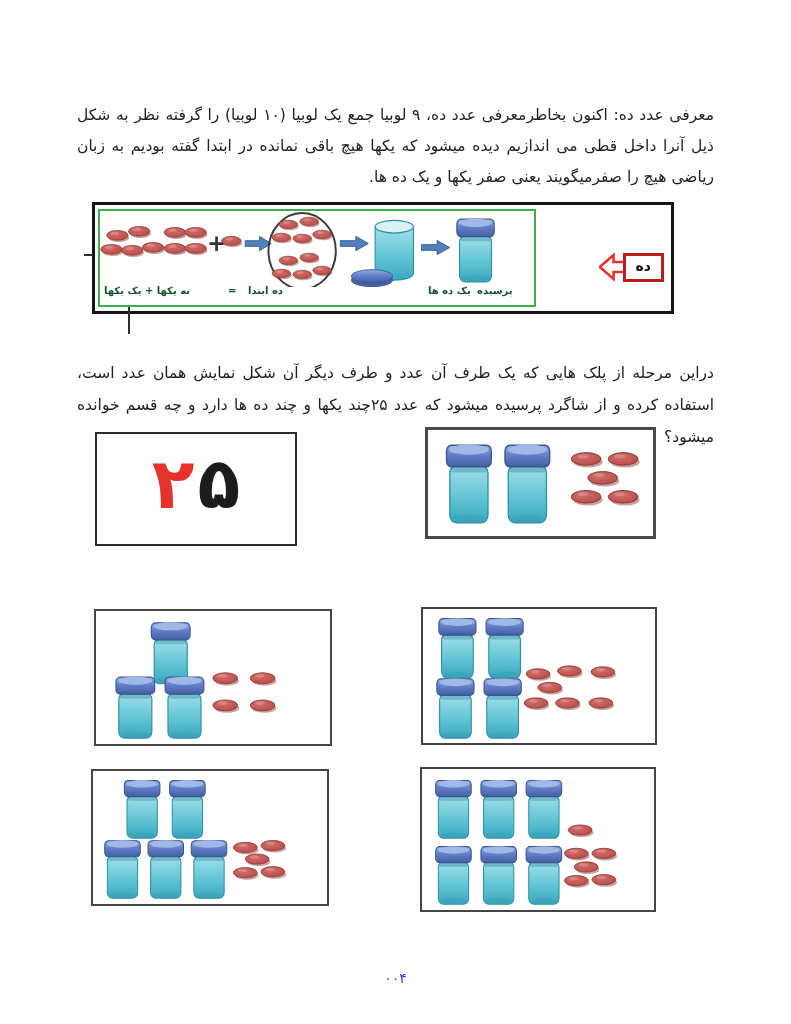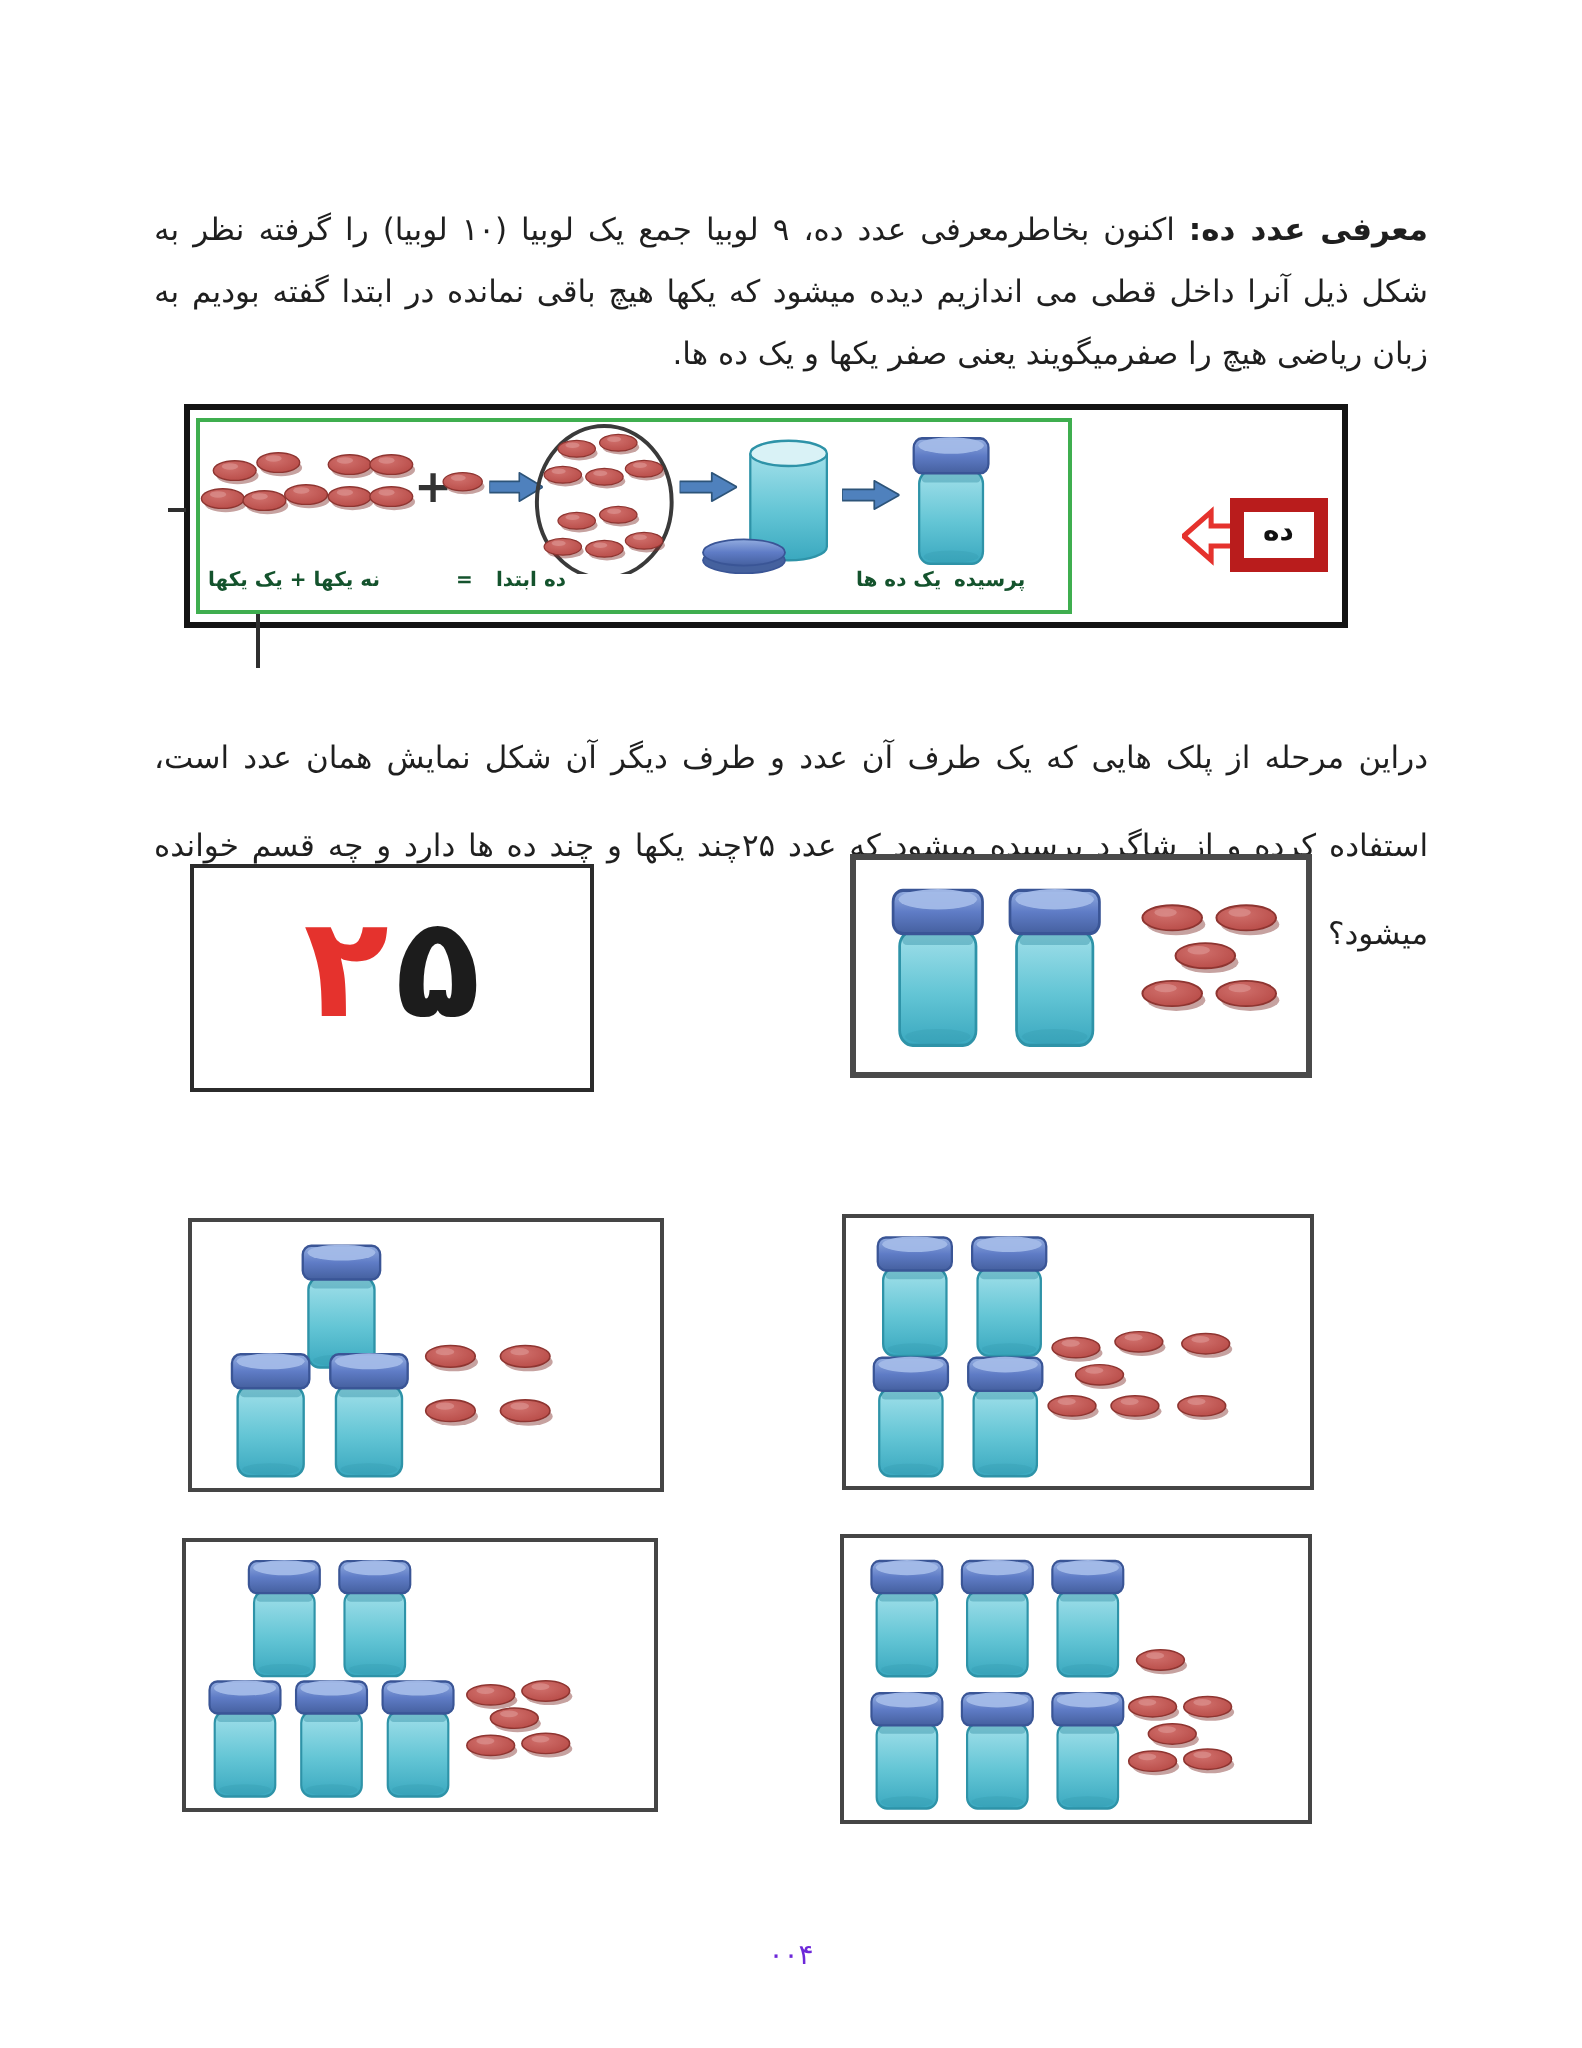--- a/index.html
+++ b/index.html
@@ -1,39 +1,39 @@
 <!DOCTYPE html>
 <html lang="fa"><head>
 <meta charset="utf-8">
 <style>
   html,body{margin:0;padding:0;background:#ffffff;}
   .page{position:relative;width:791px;height:1024px;background:#fff;overflow:hidden;
         font-family:"DejaVu Sans",sans-serif;color:#1f1f1f;}
   
   .par{position:absolute;right:77px;width:637px;direction:rtl;text-align:justify;
        font-size:15.5px;line-height:31px;}
-  .par b{font-weight:bold;}
+  .par b{font-weight:normal;}
   .intro{top:84px;}
-  .middle{top:341px;line-height:44px;}
+  .middle{top:341px;line-height:32px;}
   .activity-line{top:571px;text-align:right;}
   
   .diagram-outer{position:absolute;left:92px;top:202px;width:582px;height:112px;
                  border:3px solid #141414;background:#fff;box-sizing:border-box;}
   .diagram-green{position:absolute;left:3px;top:4px;width:438px;height:98px;
                  border:2px solid #3fae4f;box-sizing:border-box;}
   .diagram-svg{position:absolute;left:0;top:0;width:100%;height:76px;display:block;}
   .fig-labels span{position:absolute;top:74px;font-size:10px;font-weight:bold;
                    color:#14532d;white-space:nowrap;direction:rtl;}
   .lbl-sum{left:4px;}
   .lbl-eq{left:128px;direction:ltr;}
   .lbl-tenones{left:148px;}
   .lbl-onetens{left:328px;}
   .lbl-zeroones{left:377px;}
   .callout{position:absolute;right:7px;top:44px;display:flex;align-items:center;}
-  .callout-box{border:7px solid #b91c1c;background:#fff;padding:2px 10px 5px 10px;
+  .callout-box{border:3px solid #b91c1c;background:#fff;padding:2px 10px 5px 10px;
                font-size:14px;font-weight:bold;color:#111;direction:rtl;margin-left:-4px;}
   .tick-v{position:absolute;left:128px;top:307px;width:2px;height:27px;background:#2e2e2e;}
   .tick-h{position:absolute;left:84px;top:254px;width:9px;height:2px;background:#2e2e2e;}
   
   .number-card{position:absolute;left:95px;top:432px;width:202px;height:114px;
                border:2px solid #2b2b2b;box-sizing:border-box;
                display:flex;align-items:center;justify-content:center;background:#fff;}
   .digits{display:flex;direction:ltr;font-size:70px;font-weight:bold;line-height:1;
           gap:3px;margin-top:-10px;}
   .digit-tens{color:#e5322d;}

